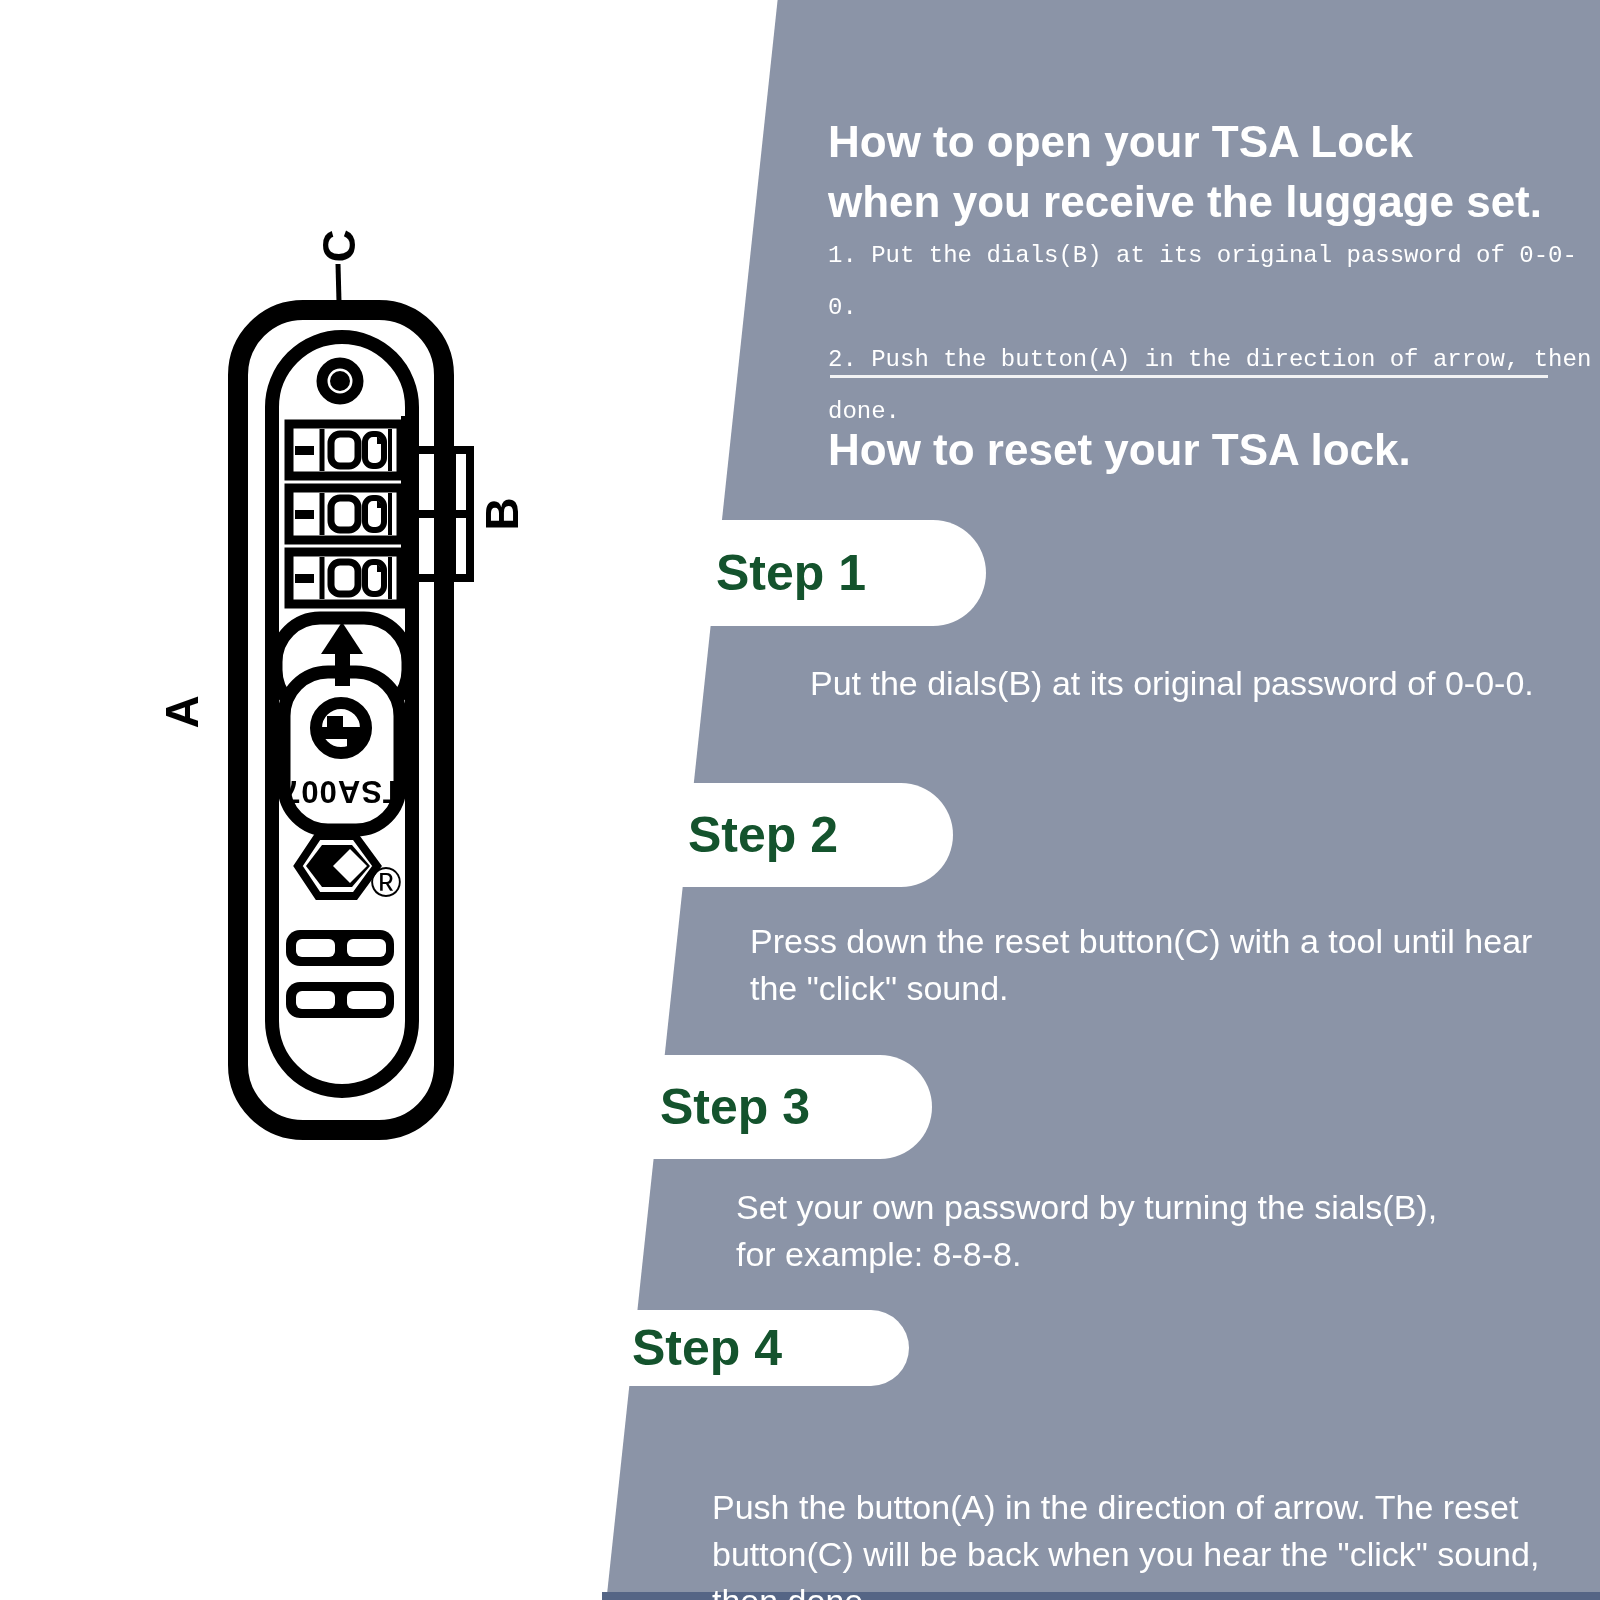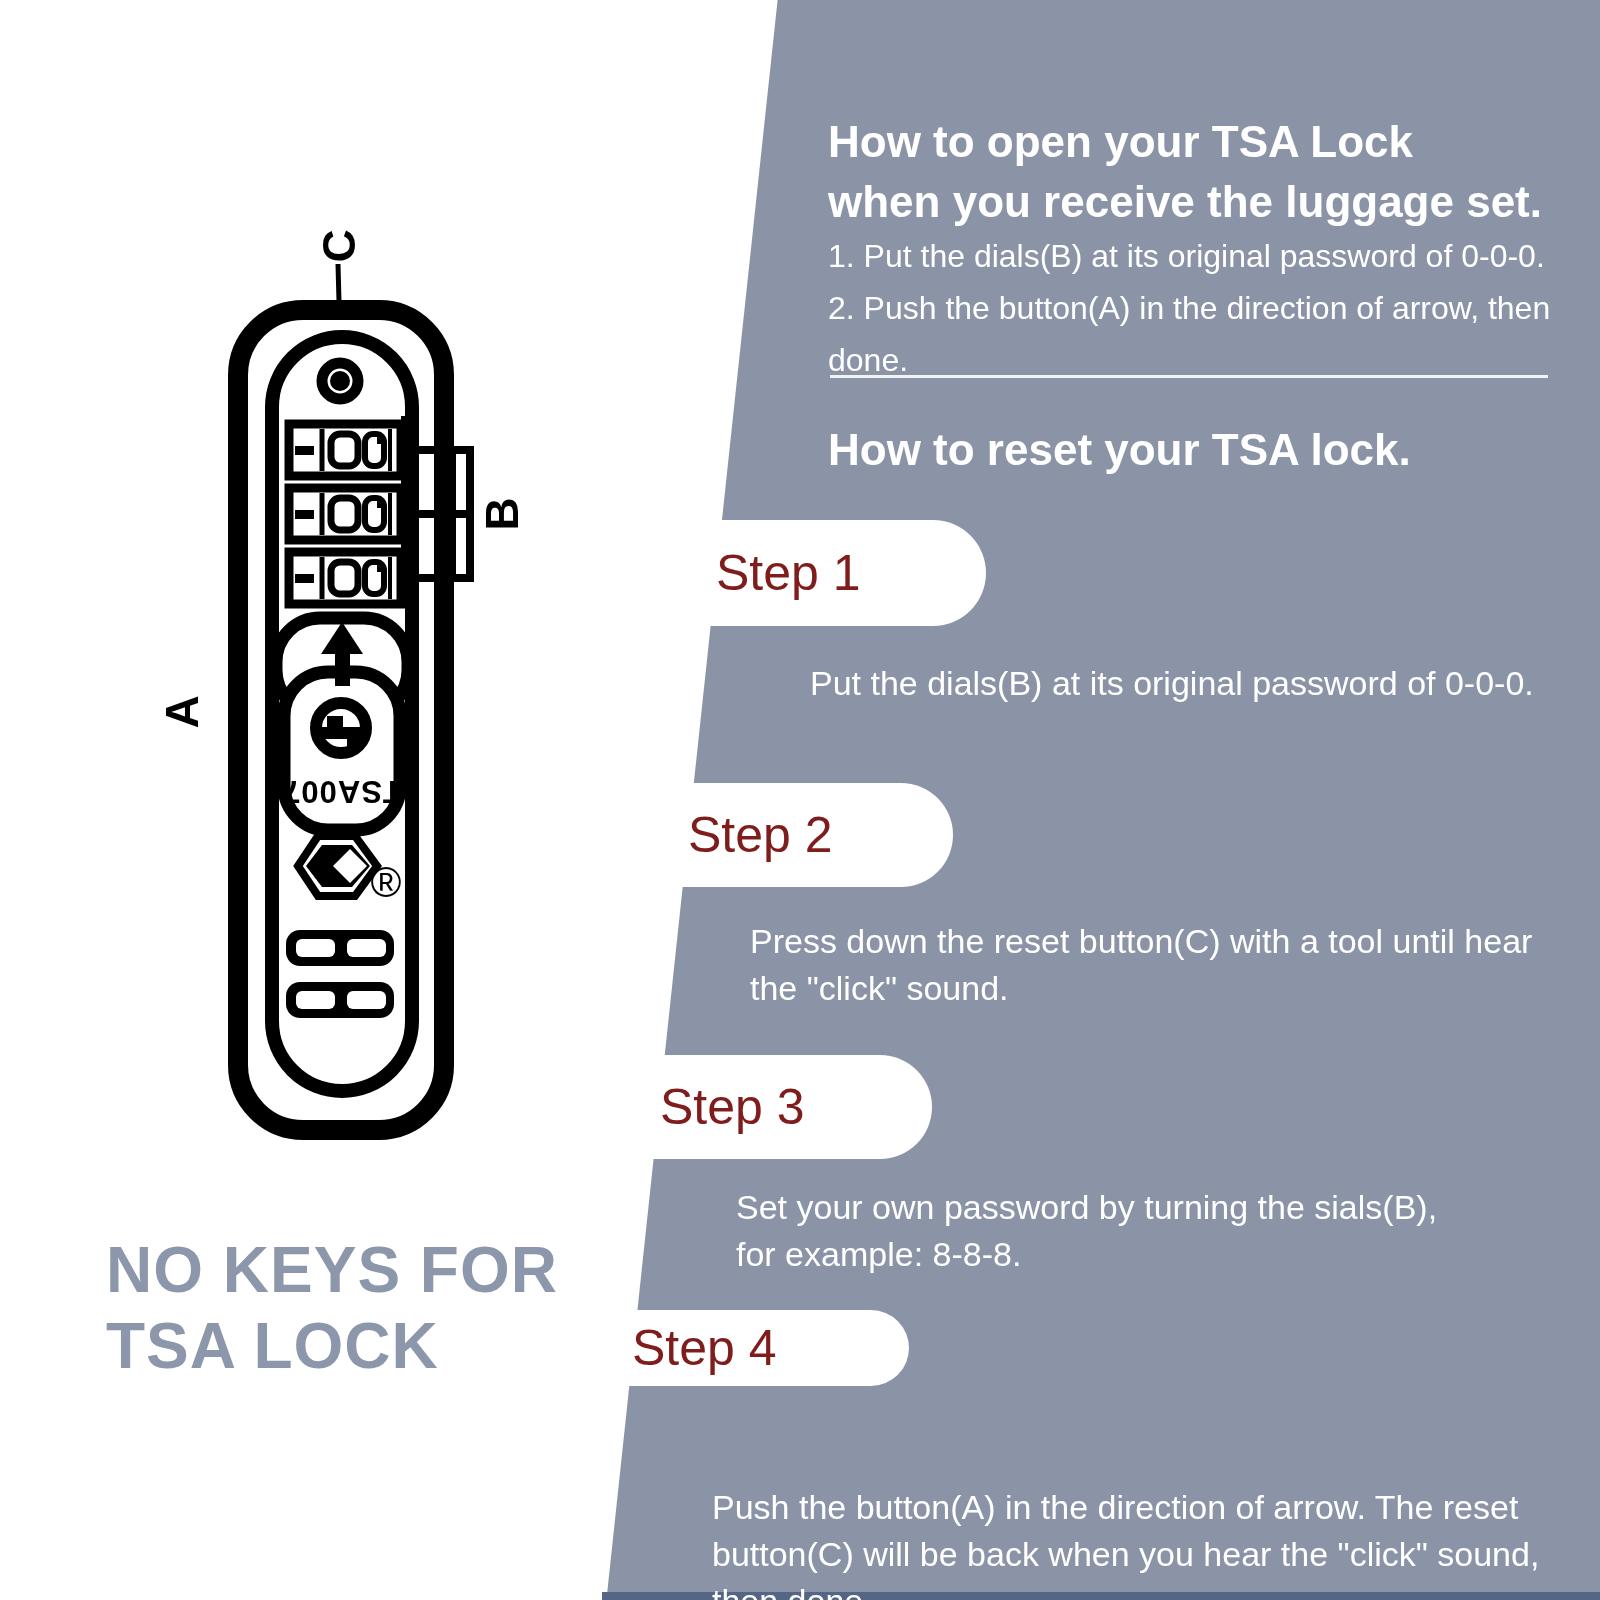--- a/index.html
+++ b/index.html
@@ -4,27 +4,27 @@
 <style>
   html,body{margin:0;padding:0;background:#ffffff;}
   .stage{position:relative;width:1600px;height:1600px;overflow:hidden;background:#ffffff;
          font-family:"Liberation Sans",sans-serif;}
   .bg-diagonal{position:absolute;inset:0;background:#8b94a7;
          clip-path:polygon(48.6% 0, 100% 0, 100% 100%, 37.9% 100%);}
   .bottom-strip{position:absolute;left:602px;right:0;bottom:0;height:8px;background:#556585;}
 
   .open-heading{position:absolute;left:828px;top:80px;color:#ffffff;font-weight:bold;
          font-size:44px;line-height:60px;white-space:pre-line;margin-top:32px;}
-  .open-items{position:absolute;left:828px;top:230px;color:#ffffff;font-size:32px;line-height:52px;}
+  .open-items{position:absolute;left:828px;top:230px;color:#ffffff;font-size:24px;line-height:52px;font-family:Liberation Mono, monospace;}
   .divider{position:absolute;left:830px;top:375px;width:718px;height:3px;background:#f2f3f5;}
   .reset-heading{position:absolute;left:828px;top:420px;color:#ffffff;font-weight:bold;
          font-size:44px;line-height:60px;}
 
   .badge{position:absolute;background:#ffffff;border-radius:38px 999px 999px 38px;
-         display:flex;align-items:center;color:#7f1d1d;font-weight:normal;font-size:50px;}
+         display:flex;align-items:center;color:#14532d;font-weight:bold;font-size:50px;}
   .badge span{display:block;}
   .badge1{left:660px;top:520px;width:270px;height:106px;padding-left:56px;}
   .badge2{left:622px;top:783px;width:265px;height:104px;padding-left:66px;align-items:center;}
   .badge3{left:590px;top:1055px;width:272px;height:104px;padding-left:70px;}
   .badge4{left:558px;top:1310px;width:277px;height:76px;padding-left:74px;}
 
   .sbody{position:absolute;color:#ffffff;font-size:34px;line-height:47px;white-space:pre-line;}
   .sbody1{left:810px;top:660px;}
   .sbody2{left:750px;top:918px;}
   .sbody3{left:736px;top:1184px;}
@@ -130,24 +130,20 @@
         <rect x="347" y="939" width="39" height="18" rx="6" fill="#fff"></rect>
       </g>
       <g>
         <rect x="286" y="982" width="108" height="36" rx="14" fill="#000"></rect>
         <rect x="296" y="991" width="39" height="18" rx="6" fill="#fff"></rect>
         <rect x="347" y="991" width="39" height="18" rx="6" fill="#fff"></rect>
       </g>
     </g>
   </svg>
 
-  <div class="tagline">
-    <div>NO KEYS FOR</div>
-    <div>TSA LOCK</div>
-  </div>
 
   <div class="open-heading">How to open your TSA Lock
 when you receive the luggage set.</div>
   <div class="open-items">
     <div>1. Put the dials(B) at its original password of 0-0-0.</div>
     <div>2. Push the button(A) in the direction of arrow, then done.</div>
   </div>
 
   <div class="divider"></div>
 

